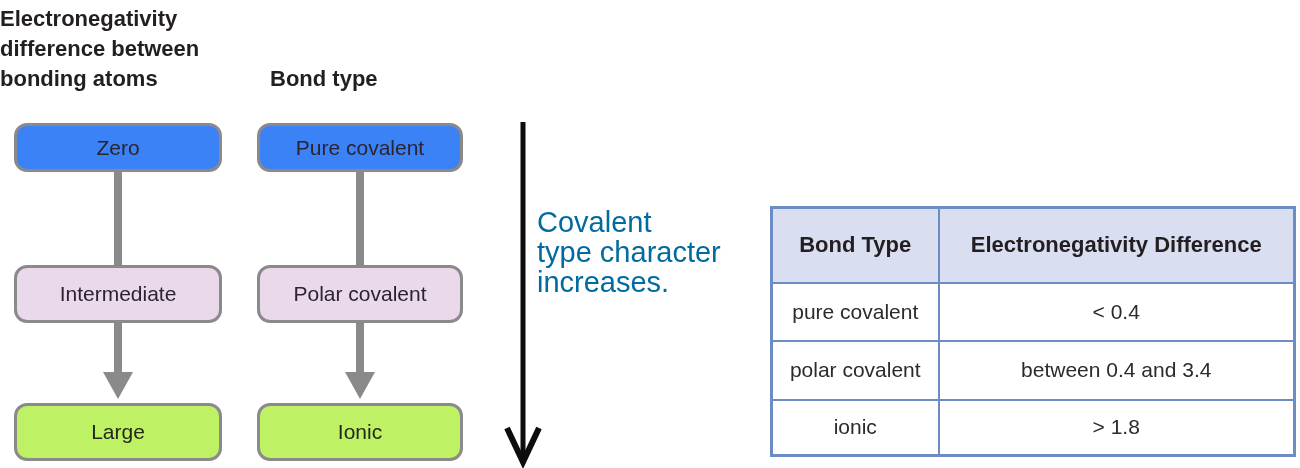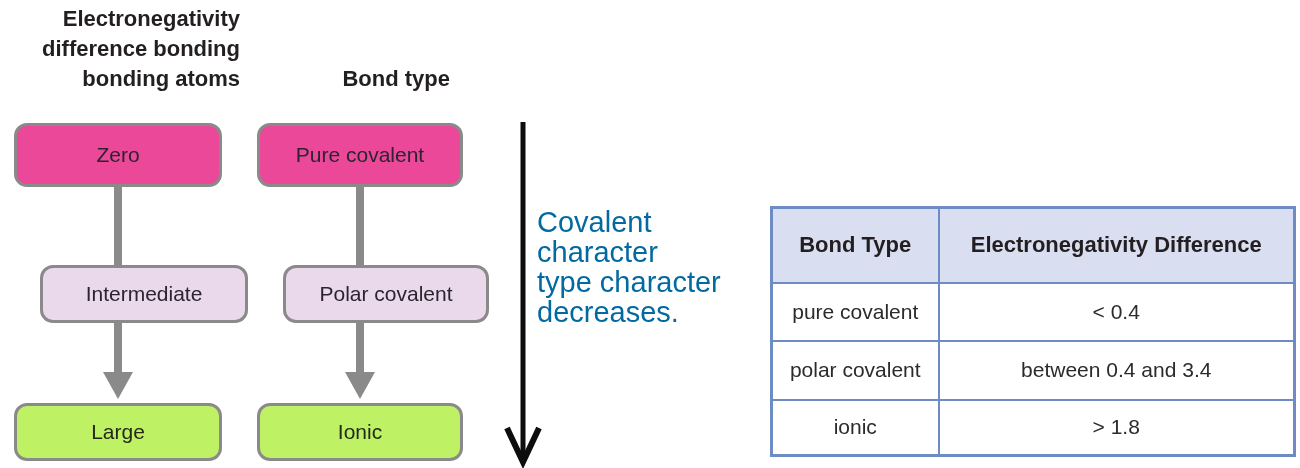--- a/index.html
+++ b/index.html
@@ -13,21 +13,21 @@
     background: #ffffff;
     overflow: hidden;
   }
 
   
   .col-header {
     position: absolute;
     font-weight: bold;
     font-size: 22px;
     line-height: 30px;
-    text-align: right;
+    text-align: left;
     color: #231f20;
   }
   .col-header.first { left: 0px; top: 4px; width: 240px; }
   .col-header.second { left: 270px; top: 64px; width: 180px; }
   .col-header span { display: block; }
 
   
   .connectors {
     position: absolute;
     left: 0; top: 0;
@@ -42,22 +42,22 @@
     border-radius: 13px;
     display: flex;
     align-items: center;
     justify-content: center;
     font-size: 21px;
     color: #2b2430;
     z-index: 1;
   }
   .c1 { left: 14px;  width: 208px; }
   .c2 { left: 257px; width: 206px; }
-  .r1 { top: 123px; height: 64px; background: #ec4899; }
-  .r2 { top: 265px; height: 58px; background: #ead8eb; margin-left: 26px; }
+  .r1 { top: 123px; height: 49px; background: #3b82f6; }
+  .r2 { top: 265px; height: 58px; background: #ead8eb; }
   .r3 { top: 403px; height: 58px; background: #bef264; }
   .r3 { color: #23281a; }
 
   
   .big-arrow {
     position: absolute;
     left: 495px; top: 110px;
     width: 70px; height: 358px;
     z-index: 1;
   }
@@ -115,43 +115,42 @@
 
     <line x1="118" y1="150" x2="118" y2="374" stroke="#8a8a8a" stroke-width="8"></line>
     <polygon points="103,372 133,372 118,399" fill="#8a8a8a"></polygon>
 
     <line x1="360" y1="150" x2="360" y2="374" stroke="#8a8a8a" stroke-width="8"></line>
     <polygon points="345,372 375,372 360,399" fill="#8a8a8a"></polygon>
   </svg>
 
   <div class="col-header first">
     <span>Electronegativity</span>
-    <span>difference bonding</span>
+    <span>difference between</span>
     <span>bonding atoms</span>
   </div>
   <div class="col-header second">Bond type</div>
 
   <div class="flow-box c1 r1">Zero</div>
   <div class="flow-box c1 r2">Intermediate</div>
   <div class="flow-box c1 r3">Large</div>
 
   <div class="flow-box c2 r1">Pure covalent</div>
   <div class="flow-box c2 r2">Polar covalent</div>
   <div class="flow-box c2 r3">Ionic</div>
 
   <svg class="big-arrow" width="70" height="358" viewBox="0 0 70 358" aria-hidden="true">
     <line x1="28" y1="12" x2="28" y2="349" stroke="#0d0d0d" stroke-width="5"></line>
     <polyline points="12,318 28,352 44,318" fill="none" stroke="#0d0d0d" stroke-width="6"></polyline>
   </svg>
 
   <div class="arrow-note">
     <span>Covalent</span>
-    <span>character</span>
     <span>type character</span>
-    <span>decreases.</span>
+    <span>increases.</span>
   </div>
 
   <table class="etable">
     <colgroup>
         <col class="col-bond">
         <col class="col-diff">
       </colgroup>
     <thead>
       <tr>
         <th>Bond Type</th>

